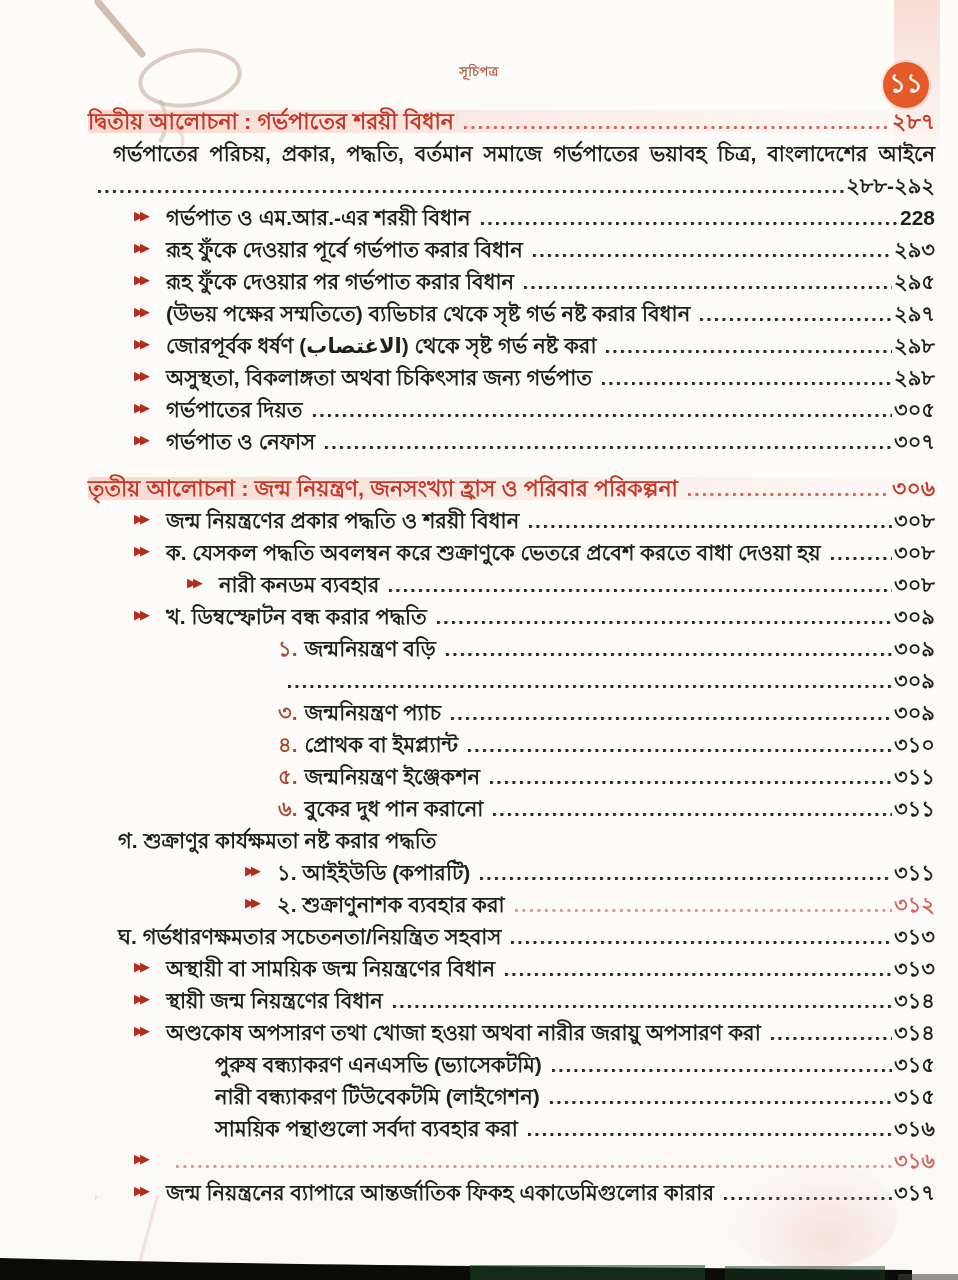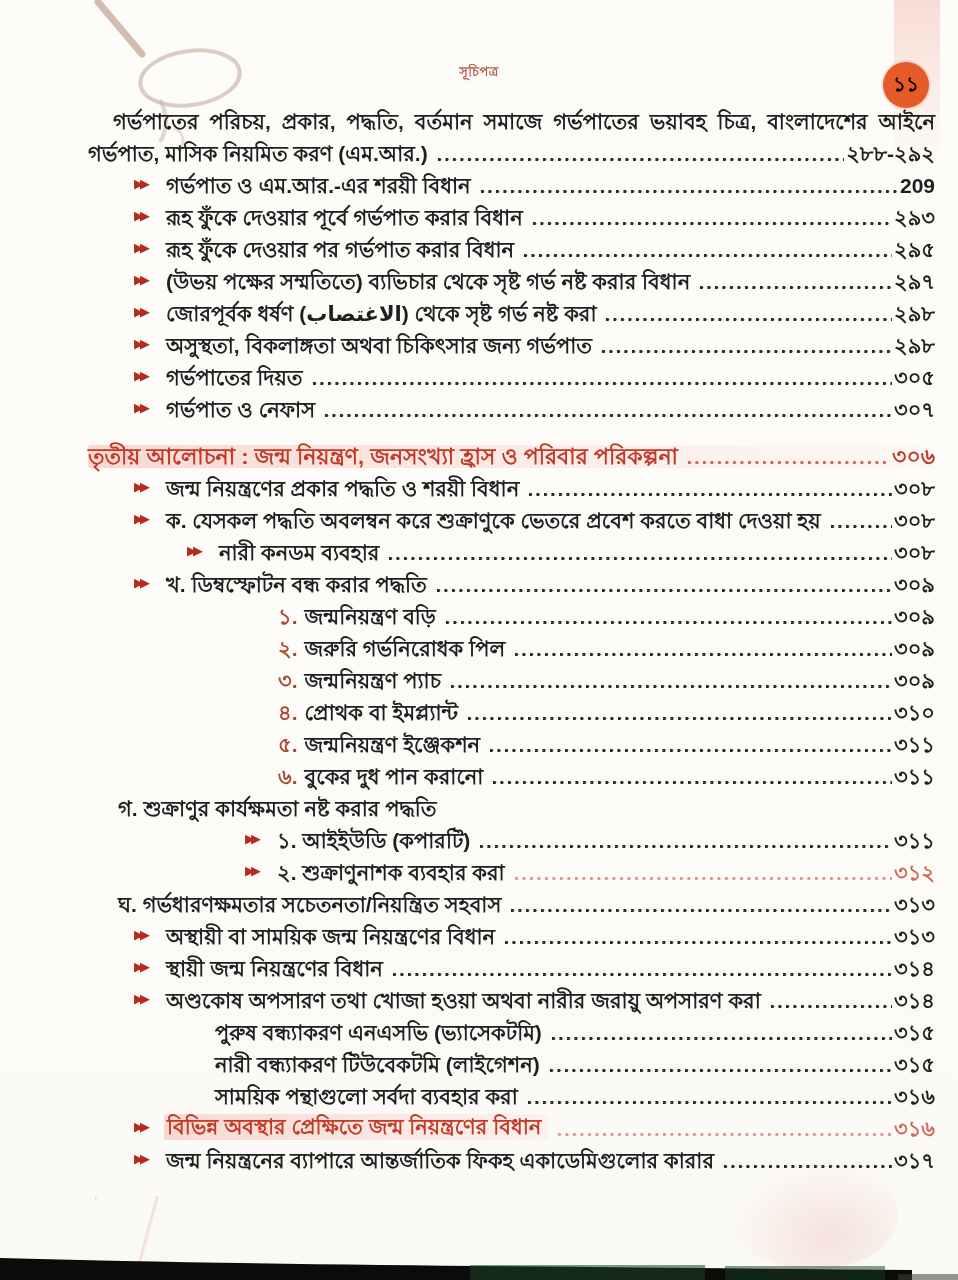--- a/index.html
+++ b/index.html
@@ -7,21 +7,21 @@
   .page{position:absolute;inset:0;background:
     linear-gradient(180deg,#fdfcf9 0%,#fdfbf8 70%,#fbf9f5 100%);}
   
   .header-title{position:absolute;top:62px;left:0;width:100%;text-align:center;
     color:var(--heading-soft,#b4614e);font-size:13px;font-weight:700;letter-spacing:.5px;}
   .edge-stain{position:absolute;top:0;right:18px;width:46px;height:168px;
     background:linear-gradient(180deg,rgba(243,199,189,.6),rgba(243,199,189,.25) 60%,rgba(243,199,189,0));}
   .page-badge{position:absolute;top:62px;right:29px;width:46px;height:46px;border-radius:50%;
     background:var(--page-badge-orange,#e45a28);display:flex;align-items:center;justify-content:center;
     box-shadow:0 0 0 2px rgba(228,90,40,.15);}
-  .page-badge span{color:#000000;font-size:20px;font-weight:700;}
+  .page-badge span{color:#ffffff;font-size:26px;font-weight:700;}
   .scribble{position:absolute;top:0;left:78px;pointer-events:none;}
   
   .toc{position:absolute;top:110px;left:88px;width:847px;color:#1f1f1f;}
   .row{display:flex;align-items:flex-end;height:23px;margin-bottom:9px;
     font-size:21px;font-weight:700;line-height:23px;white-space:nowrap;}
   .row .label{overflow:visible;}
   .gap{margin-top:24px;}
   .para{display:block;white-space:normal;text-align:justify;text-align-last:justify;height:23px;margin-left:25px;}
   .ind-i1{padding-left:30px;}
   .ind-i2{padding-left:46px;}
@@ -65,31 +65,35 @@
 
   <div class="edge-stain"></div>
 
   <div class="header-title">সূচিপত্র</div>
 
   <div class="page-badge">
     <span>১১</span>
   </div>
 
   <div class="toc">
+      <div class="row ind-i0 sec hl">
+        <span class="label">দ্বিতীয় আলোচনা : গর্ভপাতের শরয়ী বিধান</span>
+        <span class="dots"></span>
+        <span class="pg">২৮৭</span>
+      </div>
       <div class="row ind-i0 para"><span class="label">গর্ভপাতের পরিচয়, প্রকার, পদ্ধতি, বর্তমান সমাজে গর্ভপাতের ভয়াবহ চিত্র, বাংলাদেশের আইনে</span></div>
       <div class="row ind-i0">
-        <span class="label">গর্ভপাত, মাসিক নিয়মিত করণ (এম.আর.)</span>
         <span class="dots"></span>
         <span class="pg">২৮৮-২৯২</span>
       </div>
       <div class="row ind-i2">
         <span class="arrow">▶▶</span>
         <span class="label">গর্ভপাত ও এম.আর.-এর শরয়ী বিধান</span>
         <span class="dots"></span>
-        <span class="pg">209</span>
+        <span class="pg">228</span>
       </div>
       <div class="row ind-i2">
         <span class="arrow">▶▶</span>
         <span class="label">রূহ ফুঁকে দেওয়ার পূর্বে গর্ভপাত করার বিধান</span>
         <span class="dots"></span>
         <span class="pg">২৯৩</span>
       </div>
       <div class="row ind-i2">
         <span class="arrow">▶▶</span>
         <span class="label">রূহ ফুঁকে দেওয়ার পর গর্ভপাত করার বিধান</span>
@@ -154,21 +158,20 @@
         <span class="label">খ. ডিম্বস্ফোটন বন্ধ করার পদ্ধতি</span>
         <span class="dots"></span>
         <span class="pg">৩০৯</span>
       </div>
       <div class="row ind-i5">
         <span class="label"><span class="num">১.</span><span>জন্মনিয়ন্ত্রণ বড়ি</span></span>
         <span class="dots"></span>
         <span class="pg">৩০৯</span>
       </div>
       <div class="row ind-i5">
-        <span class="label"><span class="num">২.</span><span>জরুরি গর্ভনিরোধক পিল</span></span>
         <span class="dots"></span>
         <span class="pg">৩০৯</span>
       </div>
       <div class="row ind-i5">
         <span class="label"><span class="num">৩.</span><span>জন্মনিয়ন্ত্রণ প্যাচ</span></span>
         <span class="dots"></span>
         <span class="pg">৩০৯</span>
       </div>
       <div class="row ind-i5">
         <span class="label"><span class="num">৪.</span><span>প্রোথক বা ইমপ্ল্যান্ট</span></span>
@@ -233,21 +236,20 @@
         <span class="dots"></span>
         <span class="pg">৩১৫</span>
       </div>
       <div class="row ind-sub">
         <span class="label">সাময়িক পন্থাগুলো সর্বদা ব্যবহার করা</span>
         <span class="dots"></span>
         <span class="pg">৩১৬</span>
       </div>
       <div class="row ind-i2 red hl-label red pink">
         <span class="arrow">▶▶</span>
-        <span class="label">বিভিন্ন অবস্থার প্রেক্ষিতে জন্ম নিয়ন্ত্রণের বিধান</span>
         <span class="dots"></span>
         <span class="pg">৩১৬</span>
       </div>
       <div class="row ind-i2">
         <span class="arrow">▶▶</span>
         <span class="label">জন্ম নিয়ন্ত্রনের ব্যাপারে আন্তর্জাতিক ফিকহ একাডেমিগুলোর কারার</span>
         <span class="dots"></span>
         <span class="pg">৩১৭</span>
       </div>
     </div>

